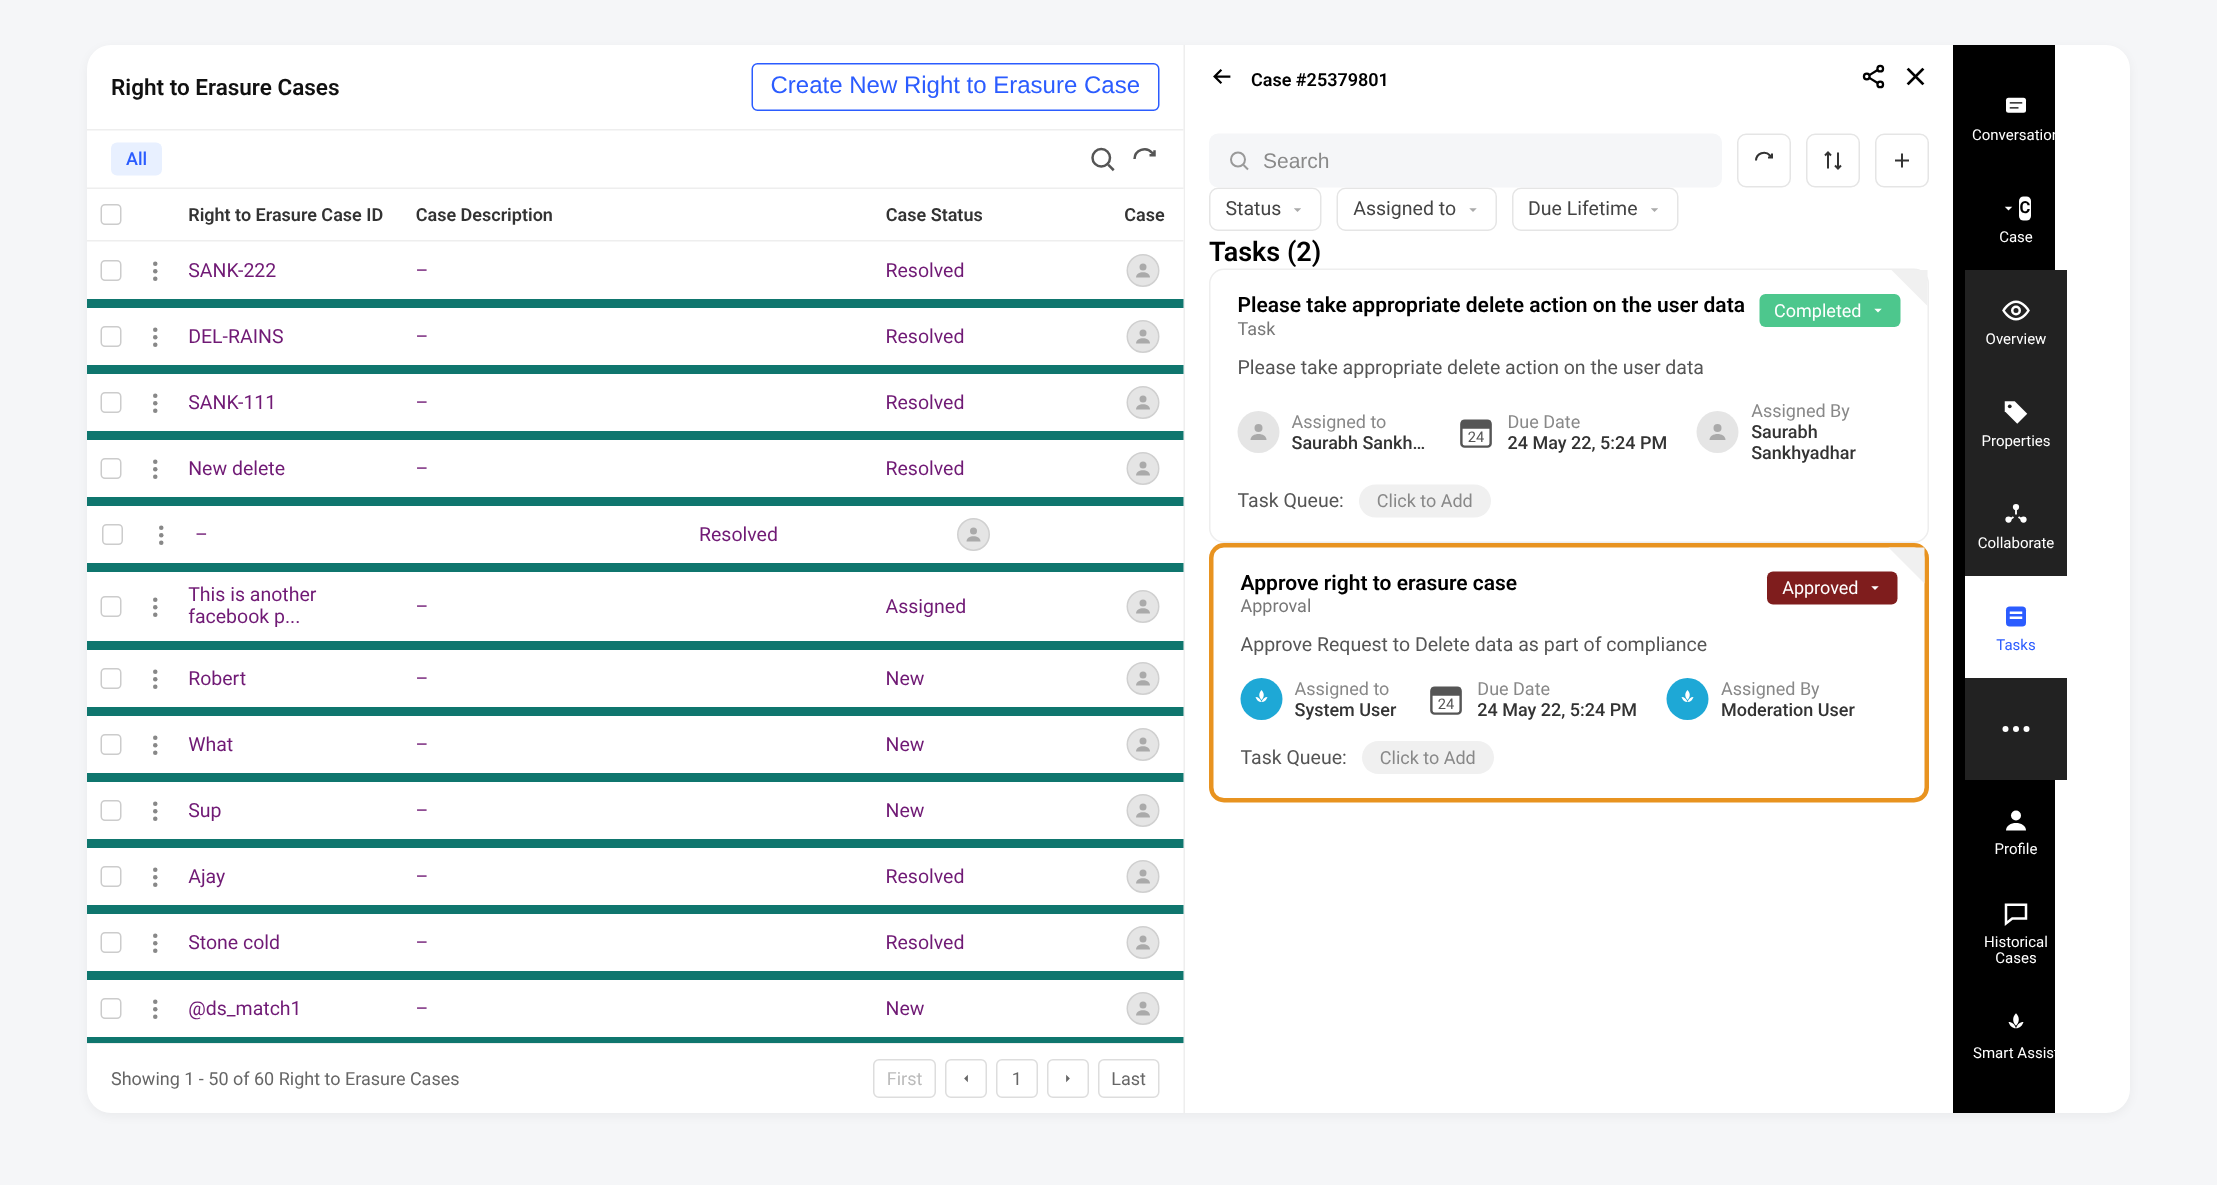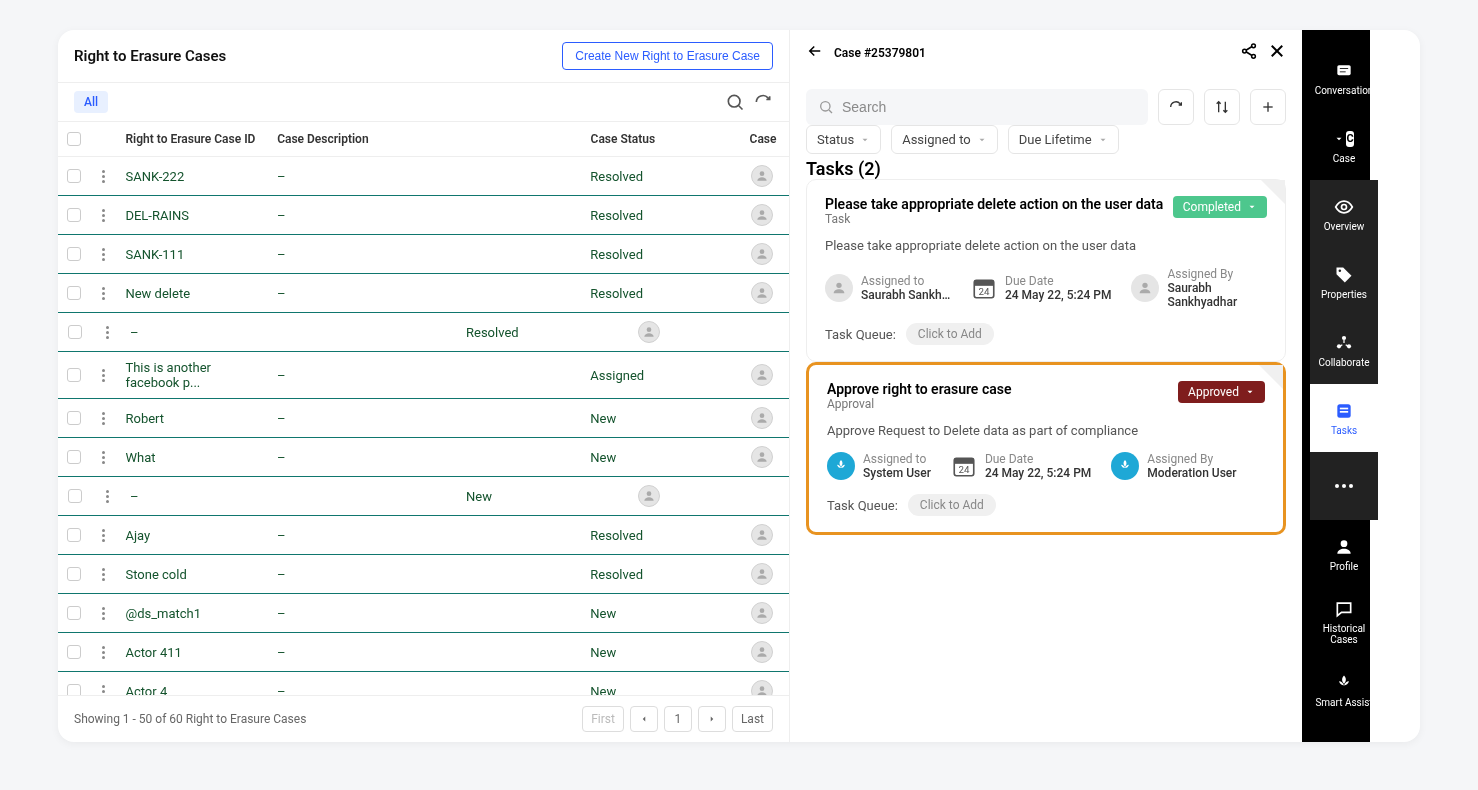--- a/index.html
+++ b/index.html
@@ -38,21 +38,21 @@
     }
     .header-title {
       font-size: 15px;
       font-weight: 600;
       color: #111;
     }
     .create-btn {
       border: 1px solid #2b5cff;
       color: #2b5cff;
       background: #fff;
-      font-size: 12px;
+      font-size: 16px;
       font-weight: 500;
       padding: 6px 12px;
       border-radius: 4px;
       cursor: pointer;
     }
     .filter-row {
       display: flex;
       align-items: center;
       padding: 8px 16px;
       border-bottom: 1px solid #eee;
@@ -89,23 +89,23 @@
     .col-id { width: 162px; padding: 10px 8px; }
     .col-desc { width: 336px; padding: 10px 8px; }
     .col-status { width: 172px; padding: 10px 8px; }
     .col-owner { width: 48px; padding: 10px 6px; overflow: hidden; white-space: nowrap; }
     .table-body {
       flex: 1;
       overflow-y: auto;
     }
     .table-row {
       display: flex;
-      border-bottom: 1px solid #0f766e;
+      border-bottom: 6px solid #0f766e;
       font-size: 13px;
-      color: #14532d;
+      color: #701a75;
       align-items: center;
       min-height: 34px;
     }
     .table-row .col-id,
     .table-row .col-desc,
     .table-row .col-status,
     .table-row .col-owner { padding: 8px 8px; }
     .checkbox {
       width: 14px;
       height: 14px;
@@ -591,20 +591,21 @@
     <div class="col-check">
             <div class="checkbox"></div>
           </div>
     <div class="col-menu">
             <div class="vdots">
               <span></span>
               <span></span>
               <span></span>
             </div>
           </div>
+    <div class="col-id">Sup</div>
     <div class="col-desc">–</div>
     <div class="col-status">New</div>
     <div class="col-owner">
             <div class="avatar-circle">
               <svg viewBox="0 0 24 24" fill="currentColor">
                 <circle cx="12" cy="8" r="4"></circle>
                 <path d="M4 20c0-4 4-6 8-6s8 2 8 6z"></path>
               </svg>
             </div>
           </div>

